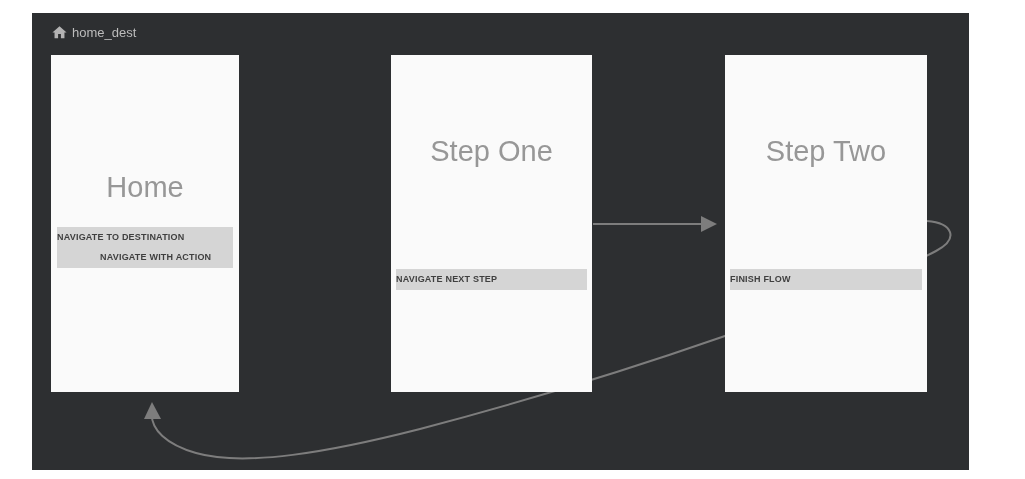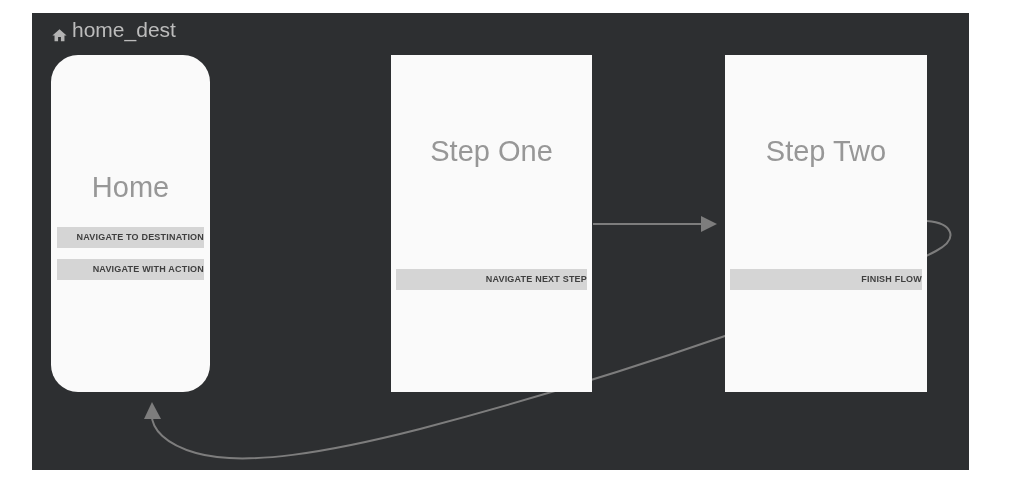--- a/index.html
+++ b/index.html
@@ -21,57 +21,57 @@
     position: absolute; left: 0; top: 0;
     width: 1025px; height: 479px;
     z-index: 1;
     pointer-events: none;
   }
   svg.edges path, svg.edges line { stroke: #7d7d7d; stroke-width: 2; fill: none; }
   svg.edges polygon { fill: #7d7d7d; stroke: none; }
 
   .dest-label {
     position: absolute; top: 23px; height: 19px;
-    display: flex; align-items: flex-end; gap: 4px;
-    color: #bcbcbc; font-size: 21px;
+    display: flex; align-items: center; gap: 4px;
+    color: #bcbcbc; font-size: 13px;
     z-index: 2; cursor: default; white-space: nowrap;
   }
   .dest-label .icon { width: 17px; height: 17px; display: inline-block; }
   #label-home { left: 51px; }
   #label-one  { left: 391px; }
   #label-two  { left: 725px; }
 
   .card {
     position: absolute; top: 55px; height: 337px;
     background: #fafafa;
     z-index: 2;
   }
-  #card-home { left: 51px;  width: 159px; border-radius: 27px; }
+  #card-home { left: 51px;  width: 188px; }
   #card-one  { left: 391px; width: 201px; }
   #card-two  { left: 725px; width: 202px; }
 
   .screen-title {
     position: absolute; left: 0; right: 0;
     text-align: center;
     font-size: 29px; line-height: 29px;
     color: #979797;
   }
   #card-home .screen-title { top: 118px; }
   #card-one  .screen-title, #card-two .screen-title { top: 82px; }
 
   .screen-btn {
     position: absolute; left: 6px; right: 6px; height: 21px;
     background: #d5d5d5;
     color: #3f3f3f;
     font-size: 9px; font-weight: 600; letter-spacing: 0.2px;
-    line-height: 21px; text-align: right;
+    line-height: 21px; text-align: left;
     white-space: nowrap; overflow: hidden;
   }
   #card-home .btn-0 { top: 172px; }
-  #card-home .btn-1 { top: 204px; }
+  #card-home .btn-1 { top: 192px; padding-left: 43px; }
   #card-one  .btn-0 { top: 214px; left: 5px; right: 5px; }
   #card-two  .btn-0 { top: 214px; left: 5px; right: 5px; }
 </style>
 </head>
 <body>
 
 <div class="stage">
 
   <div class="canvas"></div>
 

